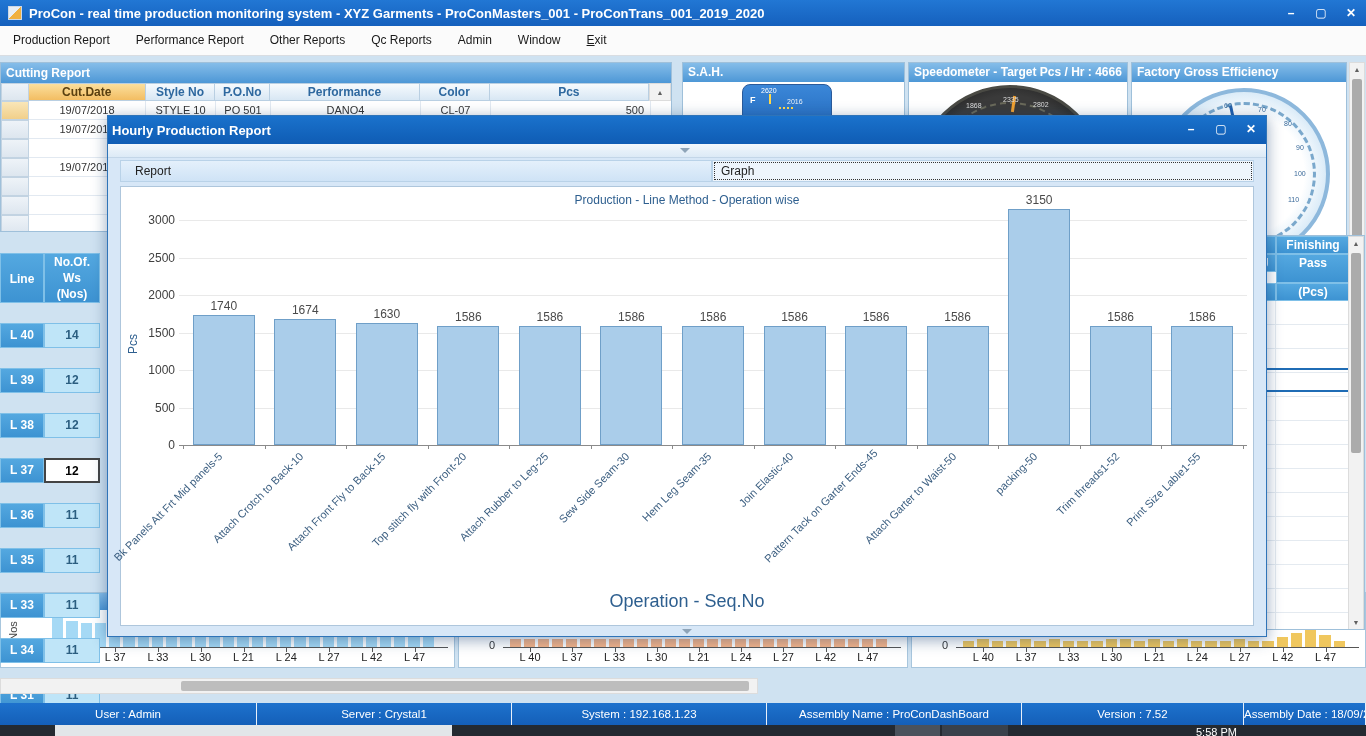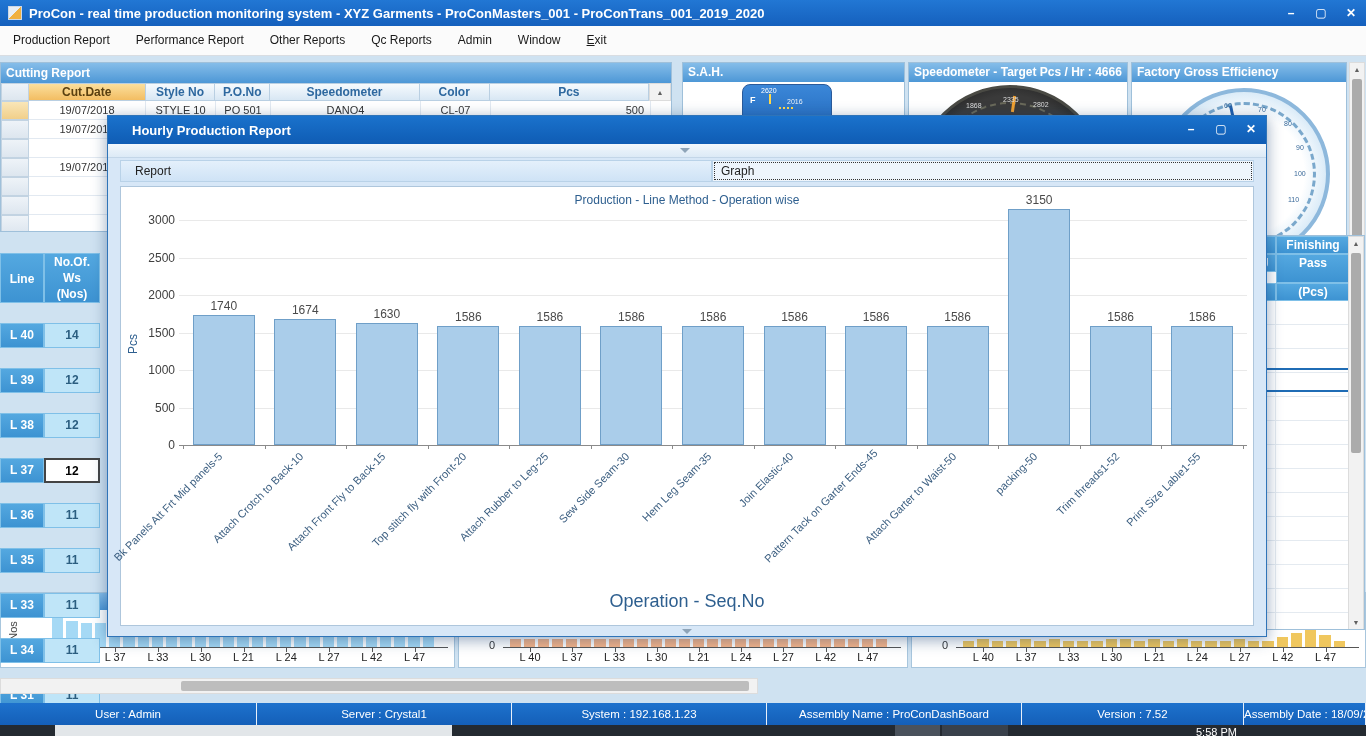--- a/index.html
+++ b/index.html
@@ -34,21 +34,21 @@
   .lt-blue{background:linear-gradient(#54a8e0,#3d93d2);color:#fff;font-weight:bold;}
   .lt-val{background:#bfe5f8;color:#2b5e80;font-weight:bold;}
   .lt-val.sel{background:#fff;color:#000;border:2px solid #444;}
   
   .sbar{background:#f2f2f2;border:1px solid #dcdcdc;box-sizing:border-box;}
   .sthumb{background:#ababab;border-radius:2px;}
   .sarrow{color:#606060;font-size:7px;text-align:center;line-height:14px;}
   
   .modal{left:107px;top:115px;width:1158px;height:520px;background:#d7e7f7;border:1px solid #2f74b8;box-shadow:0 3px 14px rgba(20,60,110,.45);z-index:50;}
   .modal-title{height:28px;background:linear-gradient(#1a72cc,#0f5cb4);display:flex;align-items:center;}
-  .modal-title .titletext{margin-left:24px;}
+  .modal-title .titletext{margin-left:4px;}
   .mstrip{position:absolute;left:0;top:28px;width:100%;height:13px;background:linear-gradient(#f2f7fc,#dcea f6);background:linear-gradient(#f2f7fc,#dceaf6);border-bottom:1px solid #c3d6e8;}
   .tri{width:0;height:0;border-left:5px solid transparent;border-right:5px solid transparent;}
   .tri.down{border-top:5px solid #8ea4b8;}
   .toolrow{position:absolute;left:12px;top:44px;height:22px;background:linear-gradient(#e4f0fb,#cfe3f6);border:1px solid #b9d2e8;box-sizing:border-box;}
   .report-label{font-size:12px;color:#222;line-height:20px;padding-left:14px;}
   .graph-combo{position:absolute;background:#eef5fc;outline:1px dotted #333;outline-offset:-3px;border:1px solid #b9d2e8;box-sizing:border-box;font-size:12px;color:#222;line-height:20px;padding-left:8px;}
   .chartbox{position:absolute;left:12px;top:70px;width:1134px;height:440px;background:#fff;border:1px solid #aec6dc;box-sizing:border-box;}
   .c-title{position:absolute;width:100%;text-align:center;top:6px;font-size:12px;color:#2e5f8f;}
   .c-xtitle{position:absolute;width:100%;text-align:center;top:404px;font-size:18px;color:#2e5f8f;}
   .c-ylab{position:absolute;left:2px;top:150px;font-size:12px;color:#2e5f8f;transform:rotate(-90deg);transform-origin:center;}
@@ -102,21 +102,21 @@
     </div>
 
   <div class="abs panel" style="left:0;top:62px;width:672px;height:170px;overflow:hidden;">
     <div class="phead" style="height:20px;line-height:20px;">Cutting Report</div>
     <div id="cut-table" style="position:relative;">
         <div class="cut-h">
           <div class="cut-hc rowsel" style="width: 28px; background: linear-gradient(rgb(238, 243, 248), rgb(221, 230, 239));"></div>
           <div class="cut-hc sel" style="width: 117px;">Cut.Date</div>
           <div class="cut-hc" style="width: 70px;">Style No</div>
           <div class="cut-hc" style="width: 55px;">P.O.No</div>
-          <div class="cut-hc" style="width: 150px;">Speedometer</div>
+          <div class="cut-hc" style="width: 150px;">Performance</div>
           <div class="cut-hc" style="width: 70px;">Color</div>
           <div class="cut-hc" style="width: 160px;">Pcs</div>
           <div class="sbar sarrow" style="width: 22px; height: 18px; line-height: 18px;">▲</div>
         </div>
         <div class="cut-row">
           <div class="cut-c rowsel cur" style="width: 28px;"></div>
           <div class="cut-c" style="width: 117px; text-align: center;">19/07/2018</div>
           <div class="cut-c" style="width: 70px; text-align: center;">STYLE 10</div>
           <div class="cut-c" style="width: 55px; text-align: center;">PO 501</div>
           <div class="cut-c" style="width: 150px; text-align: center;">DANO4</div>

